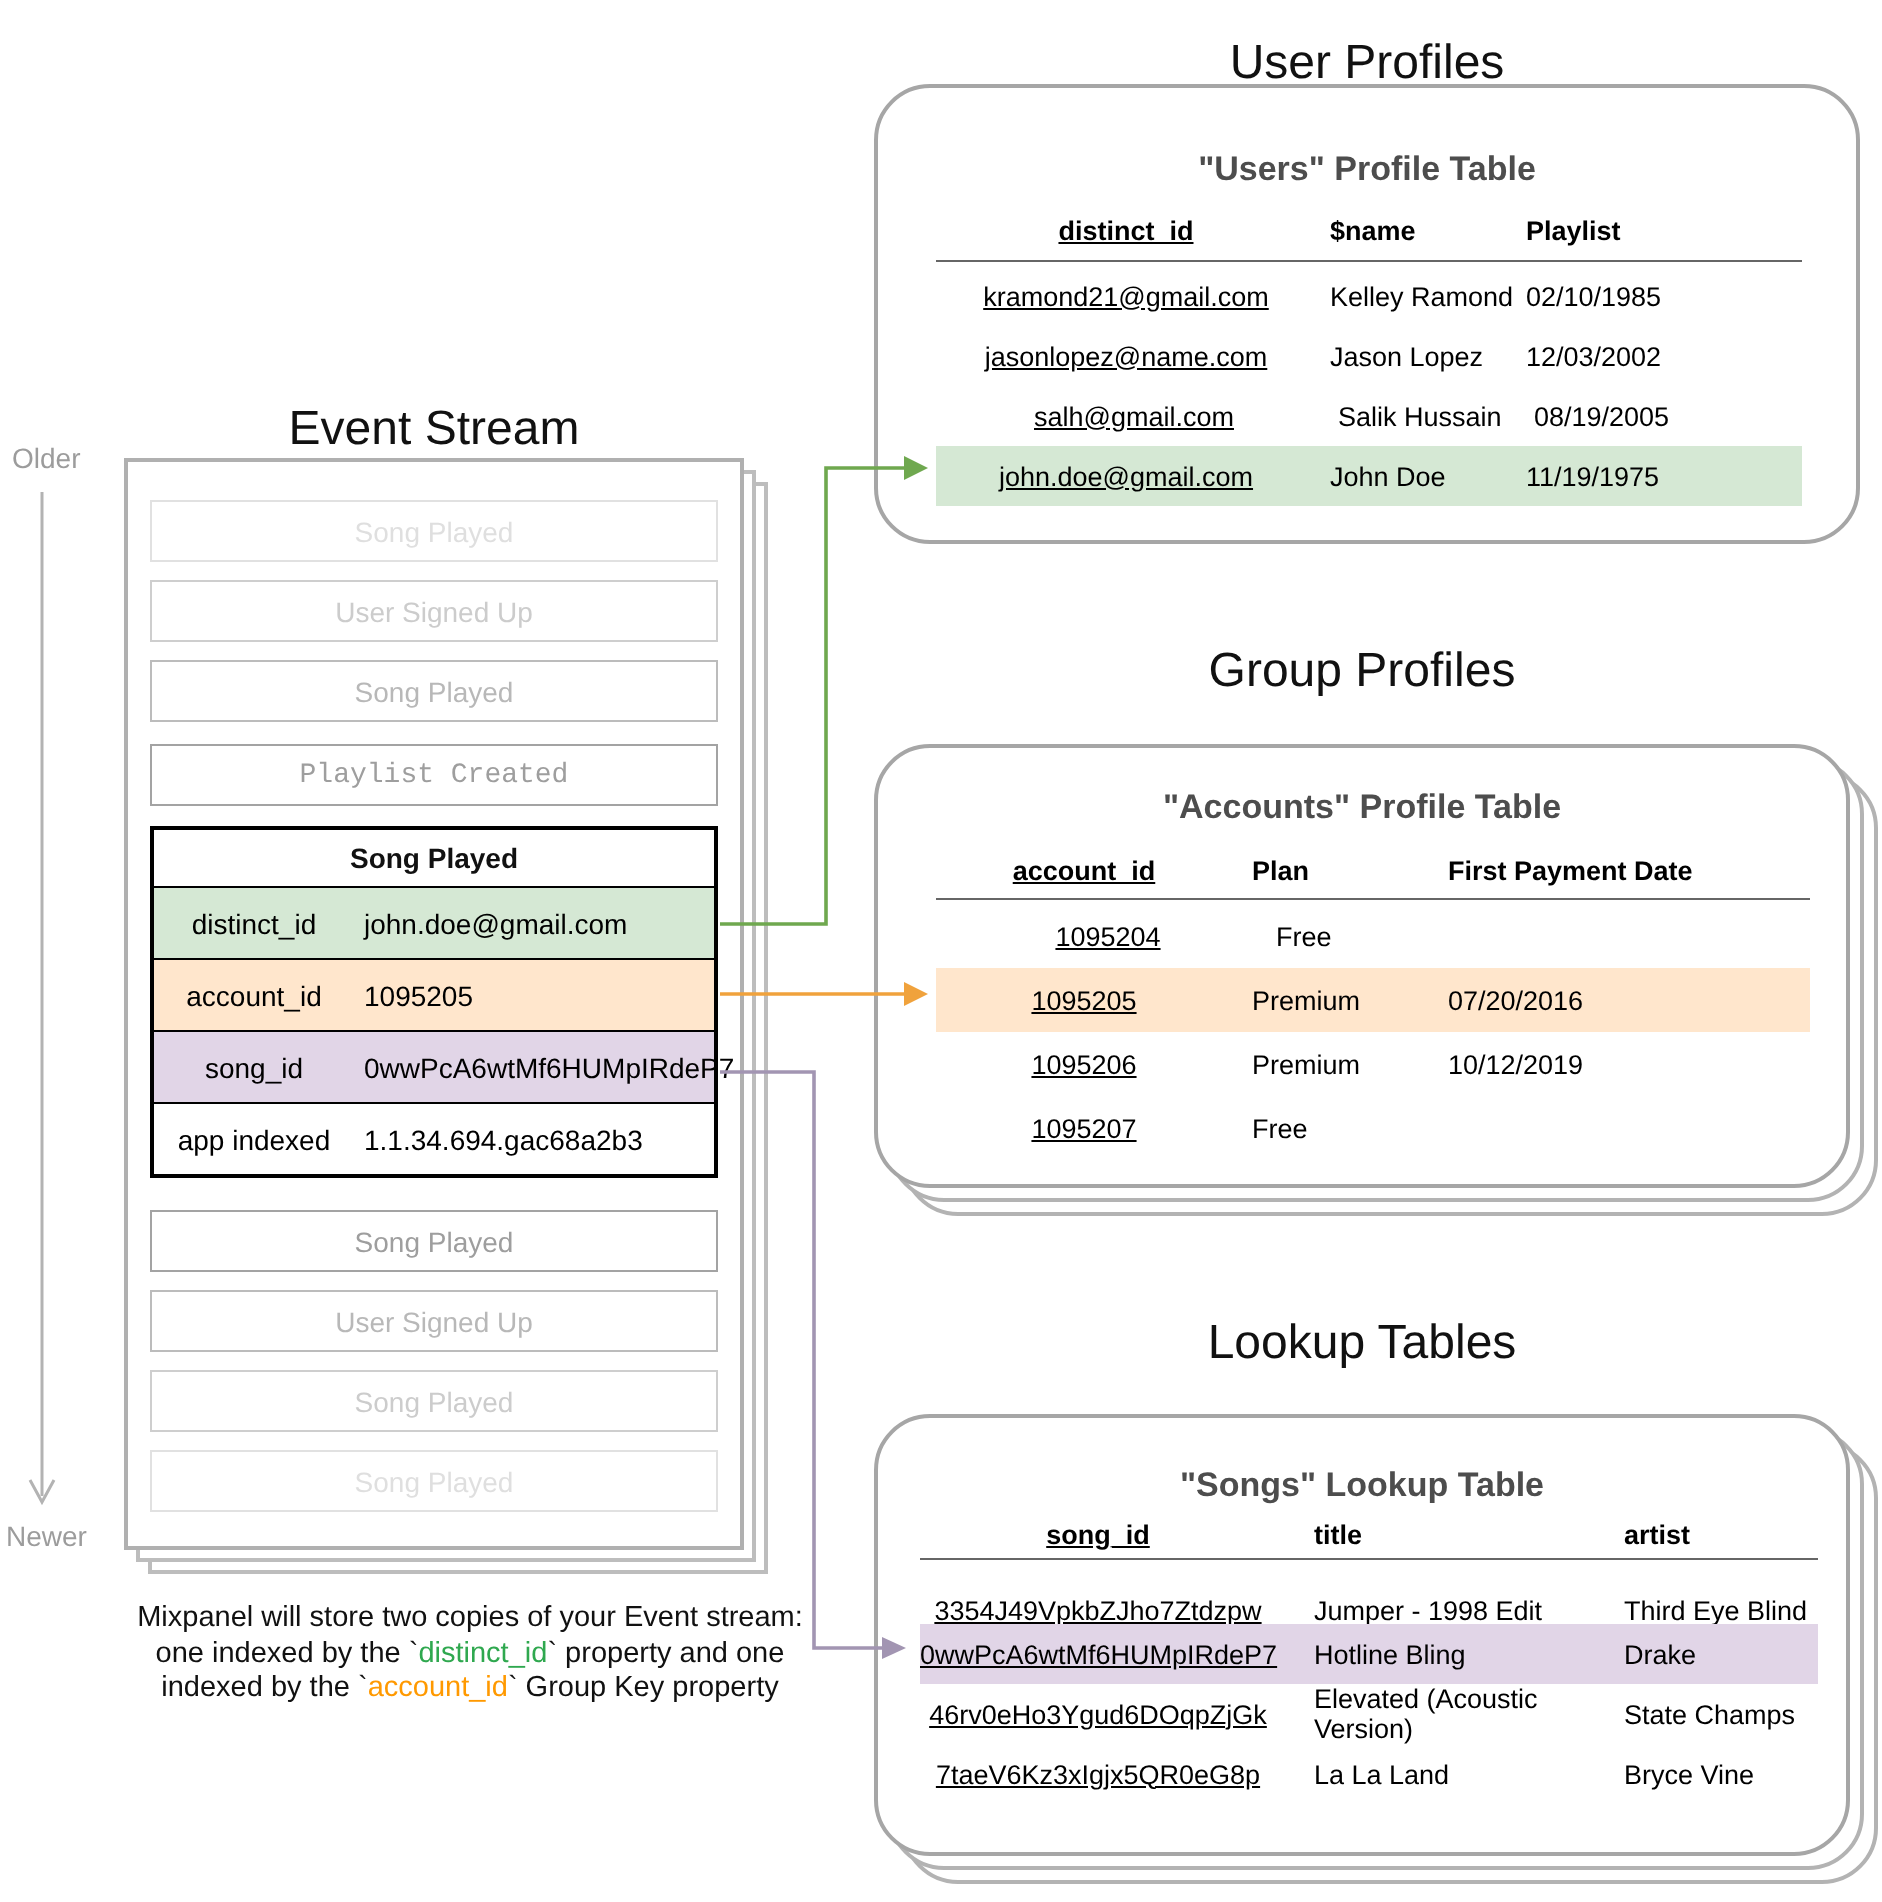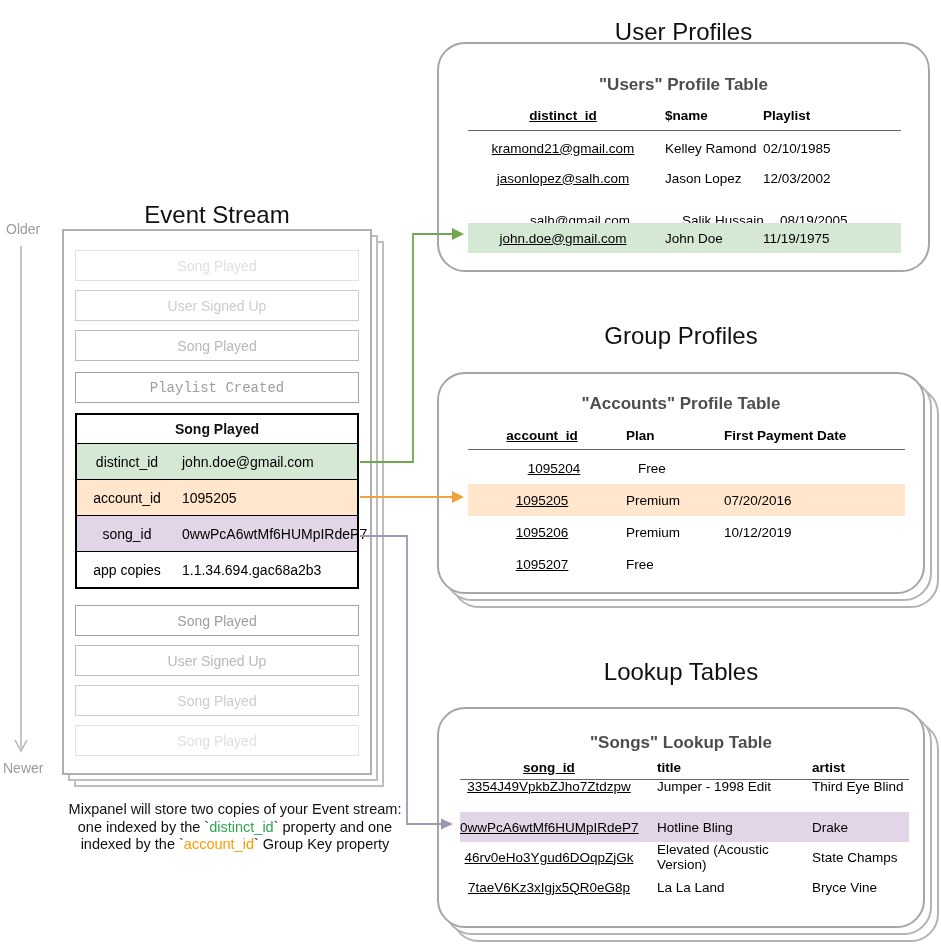--- a/index.html
+++ b/index.html
@@ -94,21 +94,21 @@
       </div>
       <div class="ev-row bg-orange">
         <span class="ev-key">account_id</span>
         <span class="ev-val">1095205</span>
       </div>
       <div class="ev-row bg-purple">
         <span class="ev-key">song_id</span>
         <span class="ev-val">0wwPcA6wtMf6HUMpIRdeP7</span>
       </div>
       <div class="ev-row">
-        <span class="ev-key">app copies</span>
+        <span class="ev-key">app indexed</span>
         <span class="ev-val">1.1.34.694.gac68a2b3</span>
       </div>
     </div>
 
     <div class="ghost fade4" style="top:374px;">Song Played</div>
     <div class="ghost fade3" style="top:414px;">User Signed Up</div>
     <div class="ghost fade2" style="top:454px;">Song Played</div>
     <div class="ghost fade1" style="top:494px;">Song Played</div>
   </div>
 
@@ -119,25 +119,25 @@
       <span class="u-c2">$name</span>
       <span class="u-c3">Playlist</span>
     </div>
     <div class="tdivider" style="left:29px; top:86px; width:433px;"></div>
     <div class="trow" style="left:29px; top:89px; width:433px;">
       <span class="u-c1 u">kramond21@gmail.com</span>
       <span class="u-c2">Kelley Ramond</span>
       <span class="u-c3">02/10/1985</span>
     </div>
     <div class="trow" style="left:29px; top:119px; width:433px;">
-      <span class="u-c1 u">jasonlopez@salh.com</span>
+      <span class="u-c1 u">jasonlopez@name.com</span>
       <span class="u-c2">Jason Lopez</span>
       <span class="u-c3">12/03/2002</span>
     </div>
-    <div class="trow" style="left:46px; top:149px; width:433px;margin-top:12px;">
+    <div class="trow" style="left:33px; top:149px; width:433px;">
       <span class="u-c1 u">salh@gmail.com</span>
       <span class="u-c2">Salik Hussain</span>
       <span class="u-c3">08/19/2005</span>
     </div>
     <div class="trow hl-green" style="left:29px; top:179px; width:433px;">
       <span class="u-c1 u">john.doe@gmail.com</span>
       <span class="u-c2">John Doe</span>
       <span class="u-c3">11/19/1975</span>
     </div>
   </div>
@@ -177,21 +177,21 @@
   <div class="card-echo" style="left:451px; top:721px; width:488px; height:221px;"></div>
   <div class="card-echo" style="left:444px; top:714px; width:488px; height:221px;"></div>
   <div class="card" style="left:437px; top:707px; width:488px; height:221px;">
     <div class="card-title" style="top:24px;">"Songs" Lookup Table</div>
     <div class="thead" style="left:21px; top:49px; width:449px;">
       <span class="s-c1 u">song_id</span>
       <span class="s-c2">title</span>
       <span class="s-c3">artist</span>
     </div>
     <div class="tdivider" style="left:21px; top:70px; width:449px;"></div>
-    <div class="trow" style="left:21px; top:62px; width:449px;">
+    <div class="trow" style="left:21px; top:81px; width:449px;">
       <span class="s-c1 u">3354J49VpkbZJho7Ztdzpw</span>
       <span class="s-c2">Jumper - 1998 Edit</span>
       <span class="s-c3">Third Eye Blind</span>
     </div>
     <div class="trow hl-purple" style="left:21px; top:103px; width:449px;">
       <span class="s-c1 u">0wwPcA6wtMf6HUMpIRdeP7</span>
       <span class="s-c2">Hotline Bling</span>
       <span class="s-c3">Drake</span>
     </div>
     <div class="trow" style="left:21px; top:133px; width:449px;">

